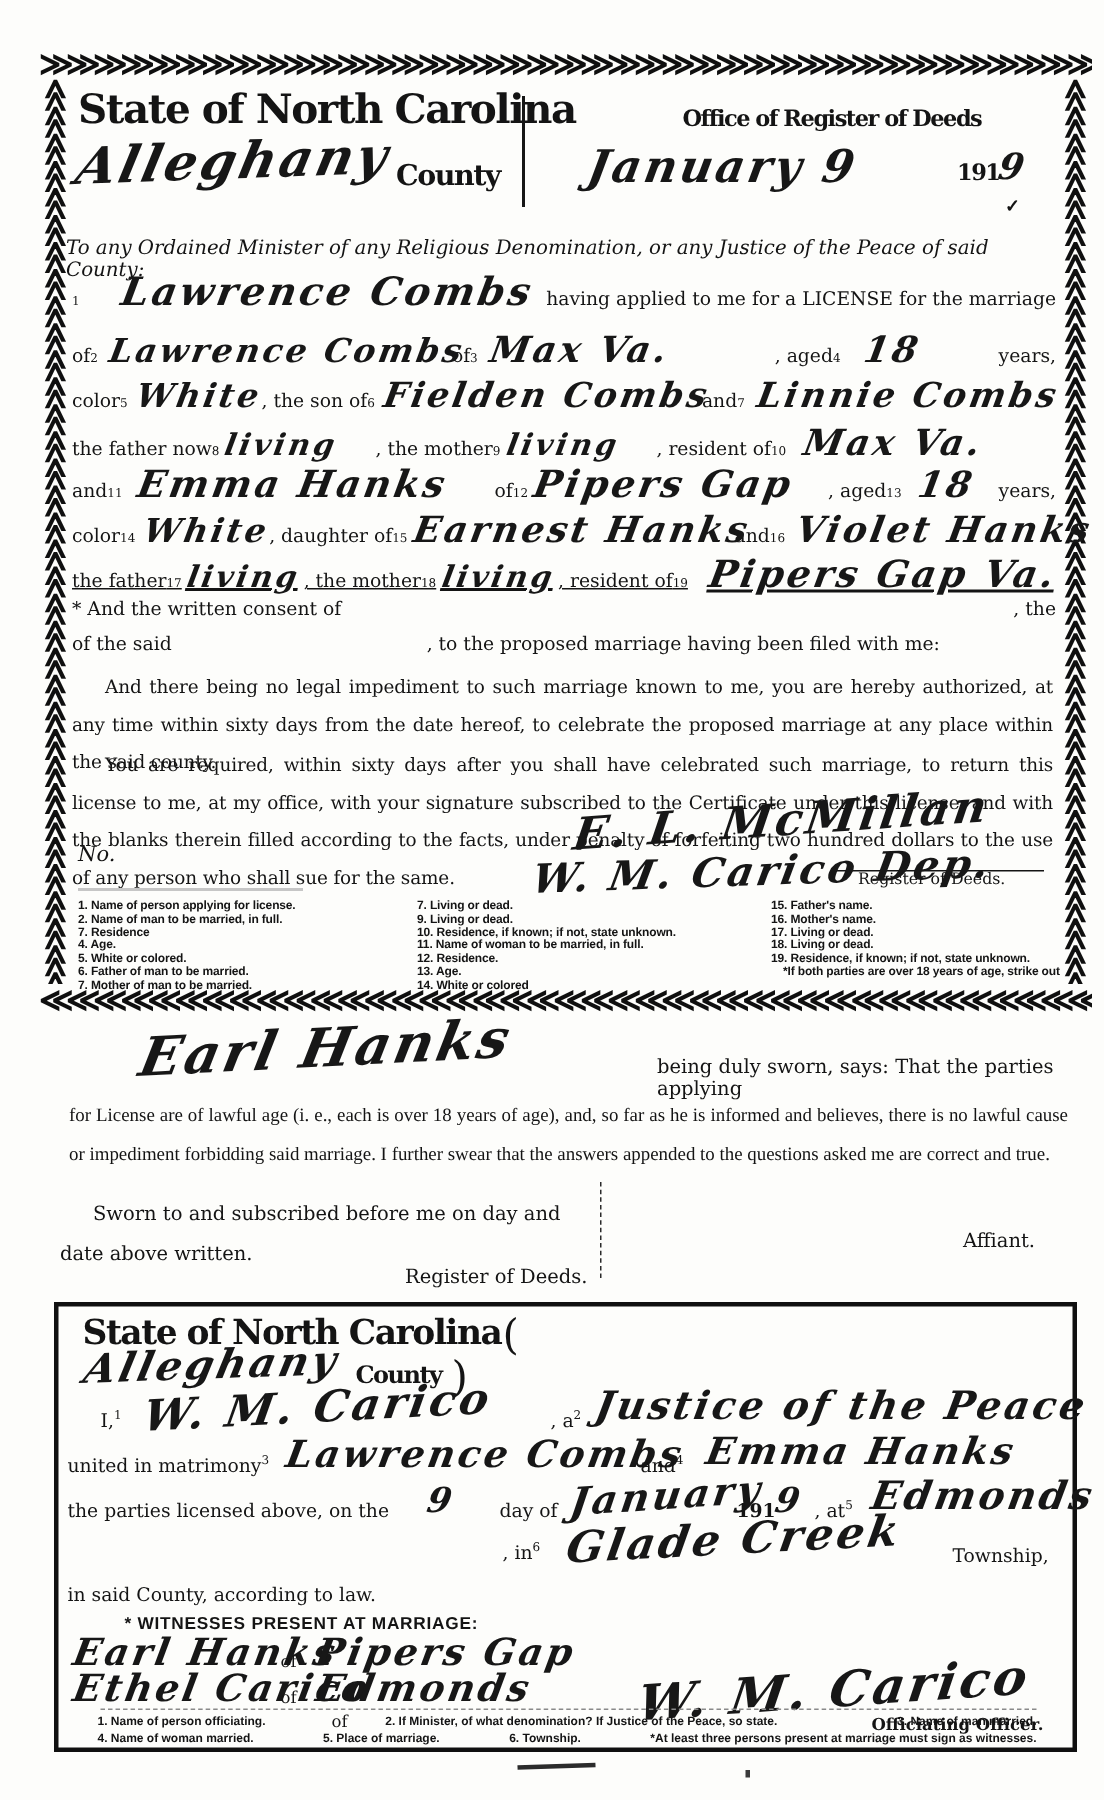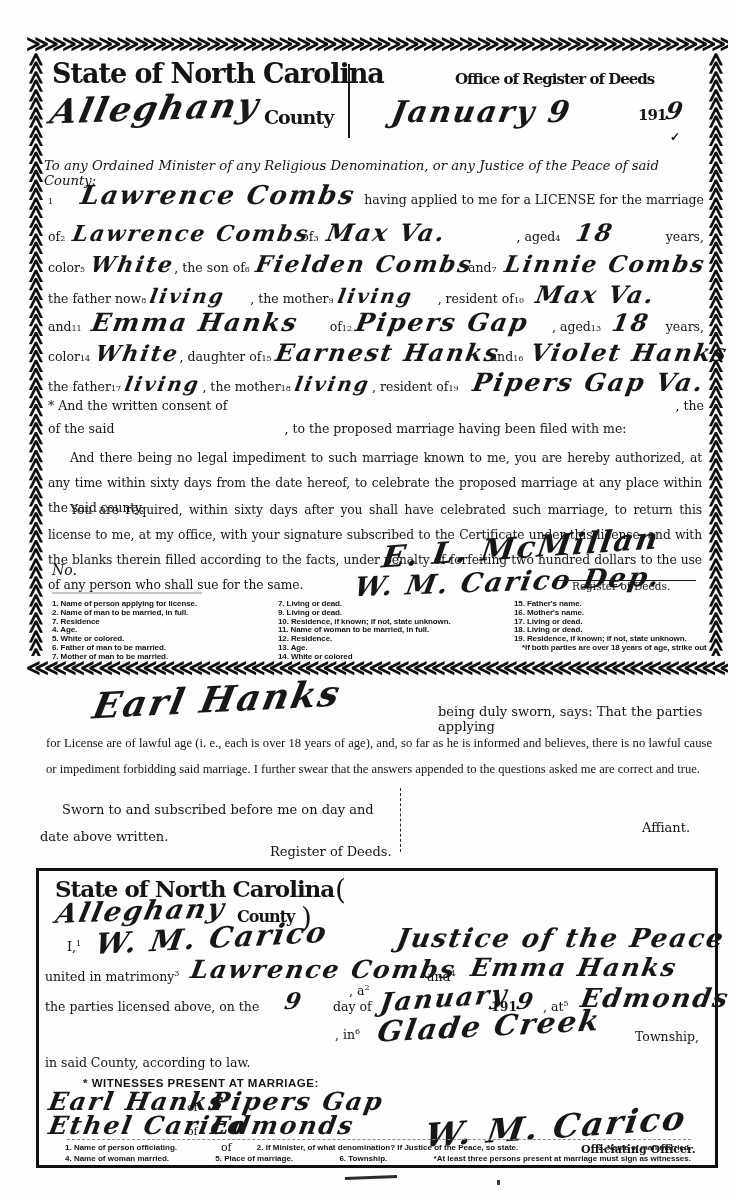--- a/index.html
+++ b/index.html
@@ -128,21 +128,21 @@
         <span class="sup">14</span>
       <span class="hw" style="font-size:22px;width:108px;margin-left:6px;">White</span>
       <span>, daughter of</span>
         <span class="sup">15</span>
       <span class="hw" style="font-size:24px;width:214px;margin-left:4px;">Earnest Hanks</span>
       <span>and</span>
         <span class="sup">16</span>
       <span class="hw" style="font-size:24px;flex:1;margin-left:8px;">Violet Hanks</span>
     </div>
 
-    <div class="frow" style="top:338px;">
+    <div class="frow" style="top:338px;text-decoration:underline;">
       <span>the father</span>
         <span class="sup">17</span>
       <span class="hw" style="font-size:20px;width:104px;margin-left:4px;">living</span>
       <span>, the mother</span>
         <span class="sup">18</span>
       <span class="hw" style="font-size:20px;width:104px;margin-left:4px;">living</span>
       <span>, resident of</span>
         <span class="sup">19</span>
       <span class="hw" style="font-size:25px;margin-left:14px;">Pipers Gap Va.</span>
     </div>
@@ -209,21 +209,21 @@
 
   <div class="cert-box">
     <div class="abs gothic" style="left:16px;top:4px;font-size:23px;">State of North Carolina</div>
     <div class="abs" style="left:296px;top:2px;font-size:28px;">(</div>
     <div class="abs hw" style="left:18px;top:24px;font-size:27px;transform:skewX(-14deg) rotate(-2deg);">Alleghany</div>
     <div class="abs gothic" style="left:198px;top:36px;font-size:16px;">County</div>
     <div class="abs" style="left:262px;top:30px;font-size:28px;">)</div>
 
     <div class="certlbl" style="left:28px;top:68px;"><span>I,</span><span class="sup">1</span></div>
     <div class="abs hw" style="left:58px;top:50px;font-size:29px;transform:skewX(-12deg) rotate(-3deg);">W. M. Carico</div>
-    <div class="certlbl" style="left:310px;top:68px;margin-top:44px;"><span>, a</span><span class="sup">2</span></div>
+    <div class="certlbl" style="left:328px;top:68px;"><span>, a</span><span class="sup">2</span></div>
     <div class="abs hw" style="left:358px;top:52px;font-size:26px;">Justice of the Peace</div>
 
     <div class="certlbl" style="left:6px;top:98px;"><span>united in matrimony</span><span class="sup">3</span></div>
     <div class="abs hw" style="left:152px;top:84px;font-size:25px;">Lawrence Combs</div>
     <div class="certlbl" style="left:388px;top:98px;"><span>and</span><span class="sup">4</span></div>
     <div class="abs hw" style="left:432px;top:82px;font-size:25px;">Emma Hanks</div>
 
     <div class="certlbl" style="left:6px;top:128px;">the parties licensed above, on the</div>
     <div class="abs hw" style="left:246px;top:116px;font-size:23px;">9</div>
     <div class="certlbl" style="left:294px;top:128px;">day of</div>

